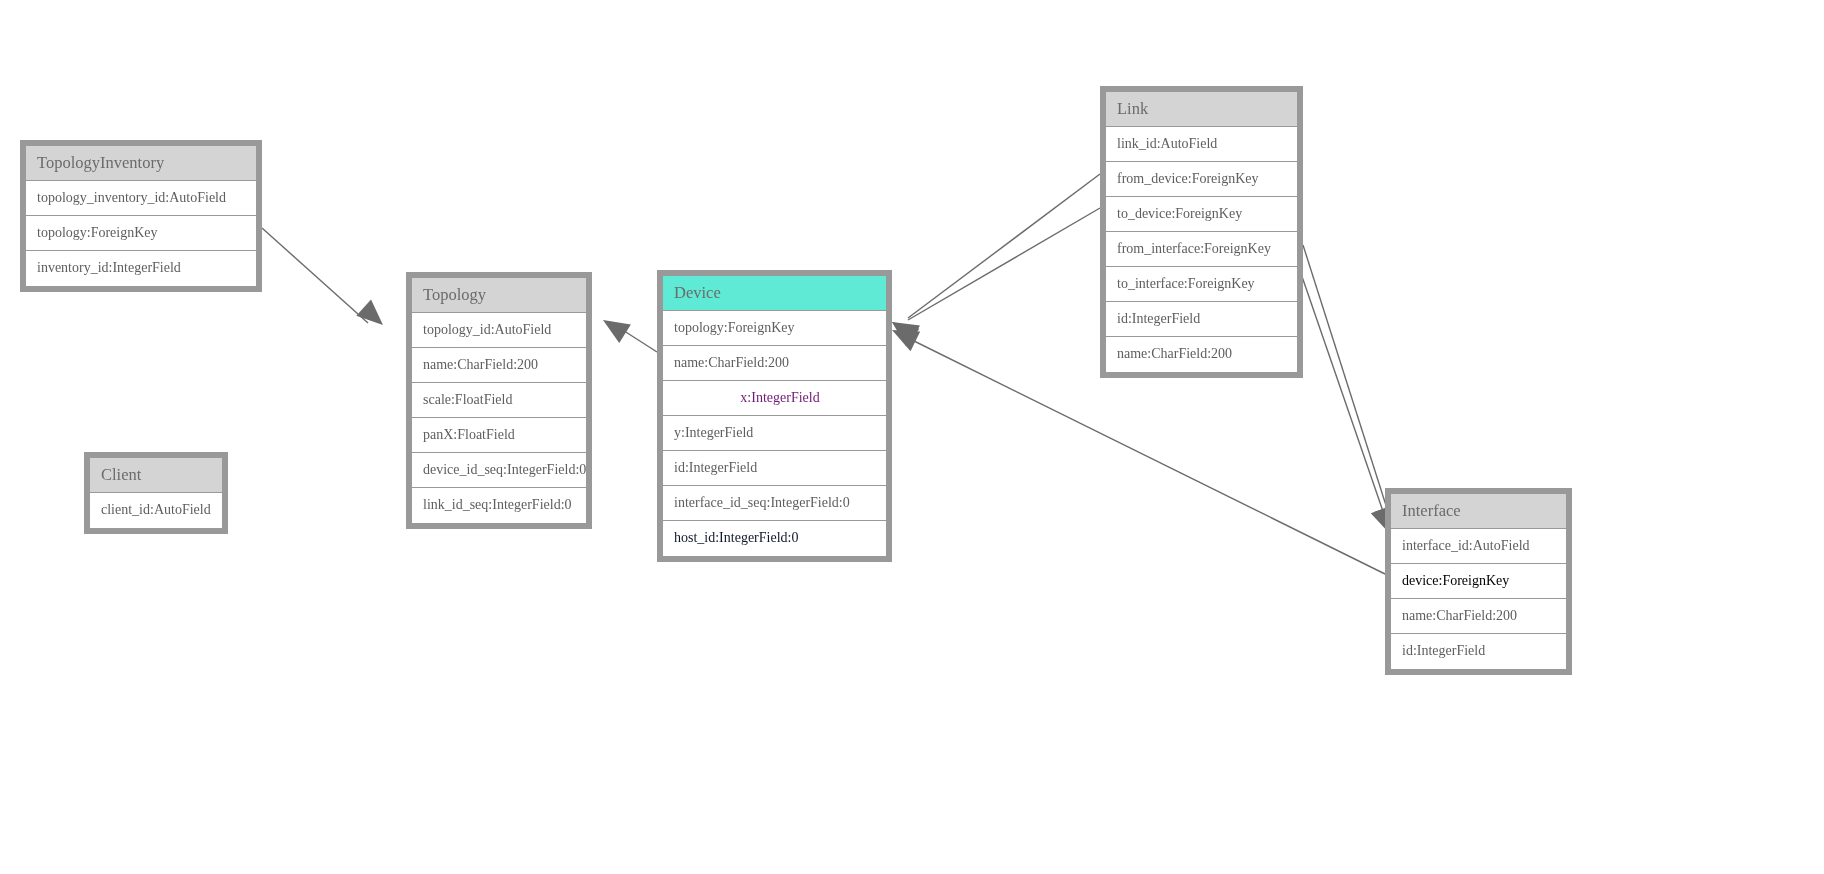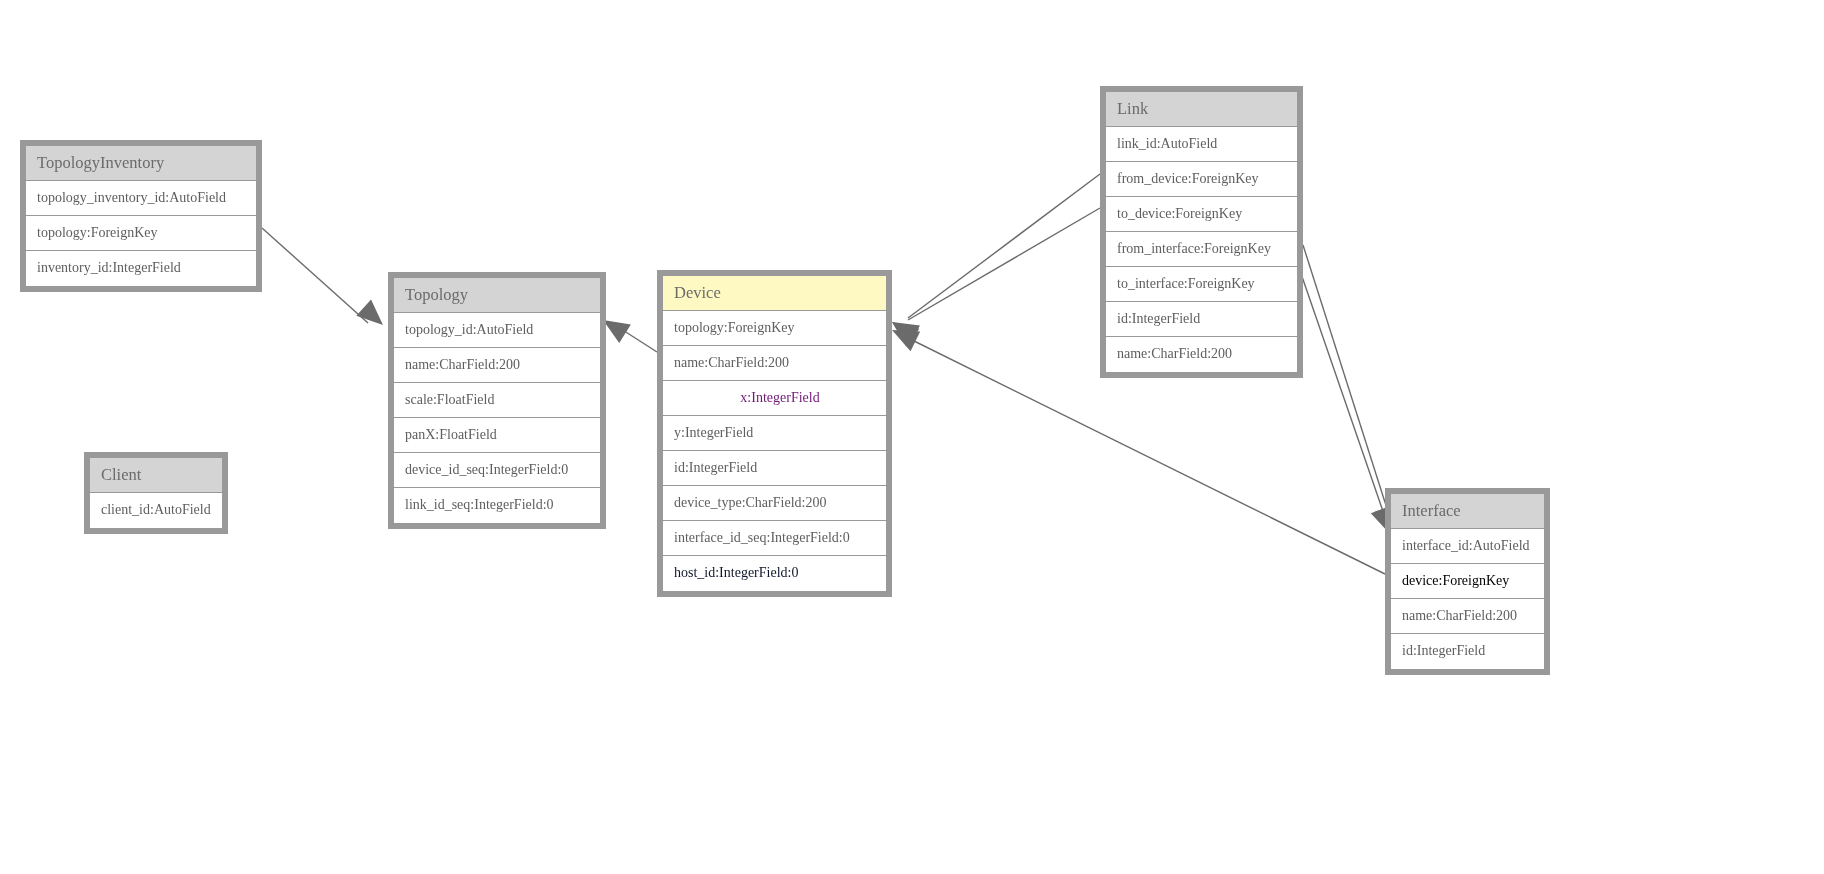--- a/index.html
+++ b/index.html
@@ -100,57 +100,56 @@
     </svg>
 
 <div class="entity" style="left: 20px; top: 140px; width: 242px; border-color: rgb(153, 153, 153);">
       <div class="entity-header" style="background: rgb(212, 212, 212); border-bottom-color: rgb(153, 153, 153);">TopologyInventory</div>
       <div class="entity-rows">
         <div class="entity-row" style="border-bottom-color: rgb(153, 153, 153); color: rgb(94, 94, 94);">topology_inventory_id:AutoField</div>
         <div class="entity-row" style="border-bottom-color: rgb(153, 153, 153); color: rgb(94, 94, 94);">topology:ForeignKey</div>
         <div class="entity-row" style="border-bottom-color: rgb(153, 153, 153); color: rgb(94, 94, 94);">inventory_id:IntegerField</div>
       </div>
     </div>
-    <div class="entity" style="left: 388px; top: 272px; width: 218px; border-color: rgb(153, 153, 153);">
+    <div class="entity" style="left: 406px; top: 272px; width: 186px; border-color: rgb(153, 153, 153);">
       <div class="entity-header" style="background: rgb(212, 212, 212); border-bottom-color: rgb(153, 153, 153);">Topology</div>
       <div class="entity-rows">
         <div class="entity-row" style="border-bottom-color: rgb(153, 153, 153); color: rgb(94, 94, 94);">topology_id:AutoField</div>
         <div class="entity-row" style="border-bottom-color: rgb(153, 153, 153); color: rgb(94, 94, 94);">name:CharField:200</div>
         <div class="entity-row" style="border-bottom-color: rgb(153, 153, 153); color: rgb(94, 94, 94);">scale:FloatField</div>
         <div class="entity-row" style="border-bottom-color: rgb(153, 153, 153); color: rgb(94, 94, 94);">panX:FloatField</div>
         <div class="entity-row" style="border-bottom-color: rgb(153, 153, 153); color: rgb(94, 94, 94);">device_id_seq:IntegerField:0</div>
         <div class="entity-row" style="border-bottom-color: rgb(153, 153, 153); color: rgb(94, 94, 94);">link_id_seq:IntegerField:0</div>
       </div>
     </div>
     <div class="entity" style="left: 657px; top: 270px; width: 235px; border-color: rgb(153, 153, 153);">
-      <div class="entity-header" style="background: #fef9c3; border-bottom-color: rgb(153, 153, 153);">Device</div>
+      <div class="entity-header" style="background: #5eead4; border-bottom-color: rgb(153, 153, 153);">Device</div>
       <div class="entity-rows">
         <div class="entity-row" style="border-bottom-color: rgb(153, 153, 153); color: rgb(94, 94, 94);">topology:ForeignKey</div>
         <div class="entity-row" style="border-bottom-color: rgb(153, 153, 153); color: rgb(94, 94, 94);">name:CharField:200</div>
         <div class="entity-row" style="border-bottom-color: rgb(153, 153, 153); color: #701a75; text-align: center;">x:IntegerField</div>
         <div class="entity-row" style="border-bottom-color: rgb(153, 153, 153); color: rgb(94, 94, 94);">y:IntegerField</div>
         <div class="entity-row" style="border-bottom-color: rgb(153, 153, 153); color: rgb(94, 94, 94);">id:IntegerField</div>
-        <div class="entity-row" style="border-bottom-color: rgb(153, 153, 153); color: rgb(94, 94, 94);">device_type:CharField:200</div>
         <div class="entity-row" style="border-bottom-color: rgb(153, 153, 153); color: rgb(94, 94, 94);">interface_id_seq:IntegerField:0</div>
         <div class="entity-row" style="border-bottom-color: rgb(153, 153, 153); color: #0f172a;">host_id:IntegerField:0</div>
       </div>
     </div>
     <div class="entity" style="left: 1100px; top: 86px; width: 203px; border-color: rgb(153, 153, 153);">
       <div class="entity-header" style="background: rgb(212, 212, 212); border-bottom-color: rgb(153, 153, 153);">Link</div>
       <div class="entity-rows">
         <div class="entity-row" style="border-bottom-color: rgb(153, 153, 153); color: rgb(94, 94, 94);">link_id:AutoField</div>
         <div class="entity-row" style="border-bottom-color: rgb(153, 153, 153); color: rgb(94, 94, 94);">from_device:ForeignKey</div>
         <div class="entity-row" style="border-bottom-color: rgb(153, 153, 153); color: rgb(94, 94, 94);">to_device:ForeignKey</div>
         <div class="entity-row" style="border-bottom-color: rgb(153, 153, 153); color: rgb(94, 94, 94);">from_interface:ForeignKey</div>
         <div class="entity-row" style="border-bottom-color: rgb(153, 153, 153); color: rgb(94, 94, 94);">to_interface:ForeignKey</div>
         <div class="entity-row" style="border-bottom-color: rgb(153, 153, 153); color: rgb(94, 94, 94);">id:IntegerField</div>
         <div class="entity-row" style="border-bottom-color: rgb(153, 153, 153); color: rgb(94, 94, 94);">name:CharField:200</div>
       </div>
     </div>
-    <div class="entity" style="left: 1385px; top: 488px; width: 165px; border-color: rgb(153, 153, 153);">
+    <div class="entity" style="left: 1385px; top: 488px; width: 187px; border-color: rgb(153, 153, 153);">
       <div class="entity-header" style="background: rgb(212, 212, 212); border-bottom-color: rgb(153, 153, 153);">Interface</div>
       <div class="entity-rows">
         <div class="entity-row" style="border-bottom-color: rgb(153, 153, 153); color: rgb(94, 94, 94);">interface_id:AutoField</div>
         <div class="entity-row" style="border-bottom-color: rgb(153, 153, 153); color: #000000;">device:ForeignKey</div>
         <div class="entity-row" style="border-bottom-color: rgb(153, 153, 153); color: rgb(94, 94, 94);">name:CharField:200</div>
         <div class="entity-row" style="border-bottom-color: rgb(153, 153, 153); color: rgb(94, 94, 94);">id:IntegerField</div>
       </div>
     </div>
     <div class="entity" style="left: 84px; top: 452px; width: 144px; border-color: rgb(153, 153, 153);">
       <div class="entity-header" style="background: rgb(212, 212, 212); border-bottom-color: rgb(153, 153, 153);">Client</div>

